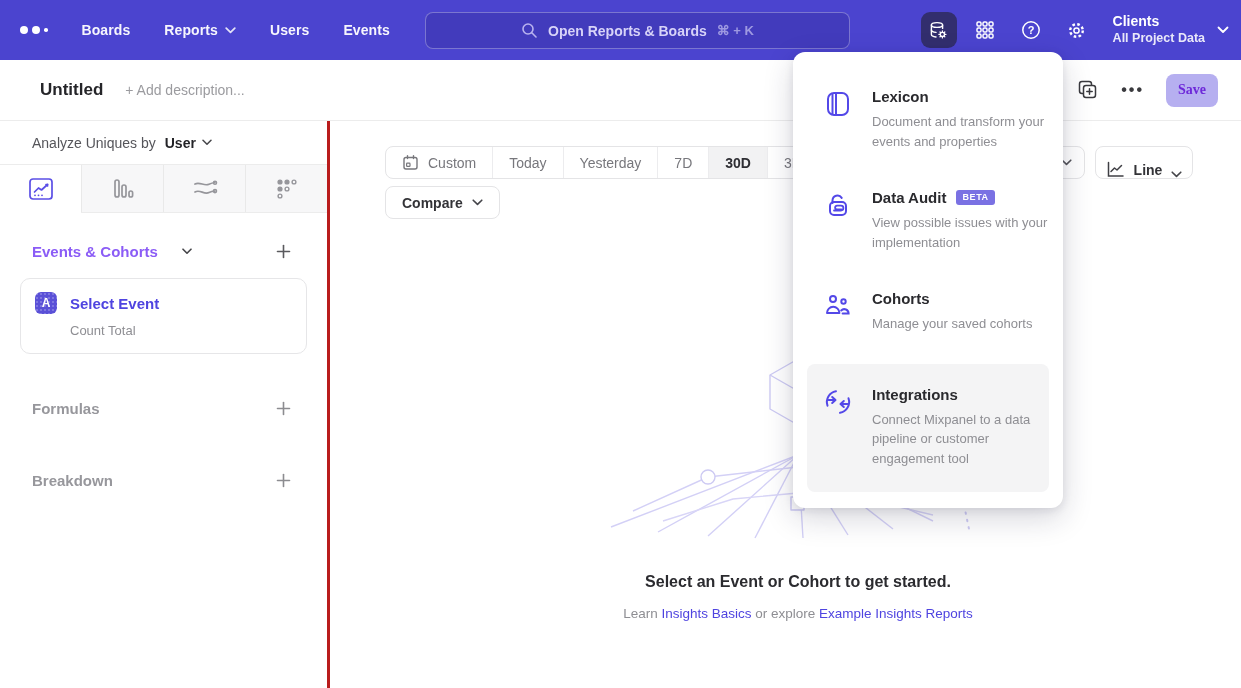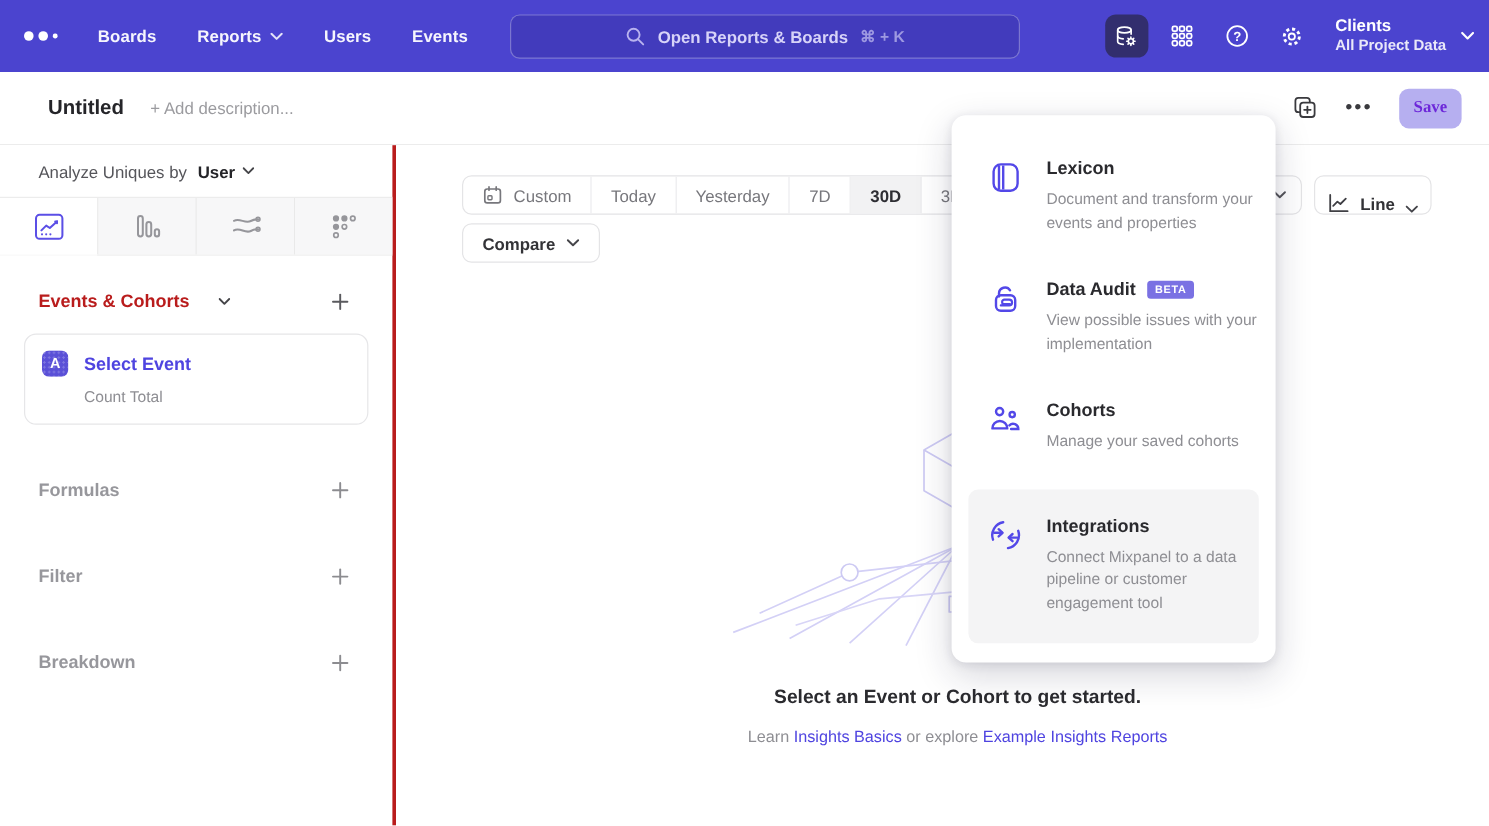--- a/index.html
+++ b/index.html
@@ -74,21 +74,21 @@
     background:#f7f7f8; border-right:1px solid #e9e9e9; cursor:pointer;
   }
   .chart-tab:last-child { border-right:none; }
   .chart-tab.selected { background:#ffffff; position:relative; }
   .chart-tab.selected::after { content:""; position:absolute; left:0; right:0; bottom:-1px; height:1px; background:#fff; }
   .sb-section-head {
     display:flex; align-items:center; justify-content:space-between;
     padding:0 34px 0 32px;
   }
   .sb-events-head { margin-top:28px; }
-  .sb-head-label { font-size:15px; font-weight:700; color:#b91c1c; display:flex; align-items:center; gap:24px; cursor:pointer; }
+  .sb-head-label { font-size:15px; font-weight:700; color:#8b5cf6; display:flex; align-items:center; gap:24px; cursor:pointer; }
   .sb-head-muted { font-size:15px; font-weight:700; color:#97979c; cursor:default; }
   .plus-btn { cursor:pointer; display:flex; align-items:center; justify-content:center; width:20px; height:20px; }
   .event-card {
     margin:17px 20px 0 20px; border:1px solid #e6e6e8; border-radius:10px;
     padding:13px 14px 15px 14px; cursor:pointer; background:#fff;
   }
   .event-card-row { display:flex; align-items:center; gap:13px; }
   .event-badge {
     width:22px; height:22px; border-radius:6px; background:#5a50d7; color:#fff;
     font-size:12px; font-weight:700; display:flex; align-items:center; justify-content:center;
@@ -132,21 +132,20 @@
   .empty-title { margin-top:34px; font-size:16px; font-weight:700; color:#2b2b2f; }
   .empty-links { margin-top:15px; font-size:13.5px; color:#8e8e93; }
   .empty-link { color:#4f44e0; font-weight:400; cursor:pointer; text-decoration:none; }
 
   
   .menu-panel {
     position:absolute; left:793px; top:52px; width:270px; z-index:50;
     background:#ffffff; border-radius:12px;
     box-shadow:0 10px 30px rgba(30,30,60,0.18), 0 2px 8px rgba(30,30,60,0.10);
     padding:24px 14px 16px 14px;
-    margin-top:44px;
   }
   .menu-item {
     display:flex; gap:17px; padding:12px 16px 14px 14px; border-radius:8px;
     cursor:pointer; align-items:flex-start;
   }
   .menu-item + .menu-item { margin-top:12px; }
   .menu-item.highlighted { background:#f4f4f5; padding-top:22px; padding-bottom:24px; margin-top:16px; }
   .menu-icon { width:34px; height:34px; flex:0 0 34px; display:flex; align-items:flex-start; justify-content:center; padding-top:2px; }
   .menu-title-row { display:flex; align-items:center; gap:10px; }
   .menu-title { font-size:15px; font-weight:700; color:#2a2a2e; }
@@ -347,29 +346,20 @@
 
   <div class="sb-section-head sb-formulas">
     <span class="sb-head-muted">Formulas</span>
     <span class="plus-btn">
       <svg width="15" height="15" viewBox="0 0 15 15">
           <line x1="7.5" y1="1.5" x2="7.5" y2="13.5" stroke="#8c8c90" stroke-width="1.6" stroke-linecap="round"></line>
           <line x1="1.5" y1="7.5" x2="13.5" y2="7.5" stroke="#8c8c90" stroke-width="1.6" stroke-linecap="round"></line>
         </svg>
     </span>
   </div>
-  <div class="sb-section-head sb-filter">
-    <span class="sb-head-muted">Filter</span>
-    <span class="plus-btn">
-      <svg width="15" height="15" viewBox="0 0 15 15">
-          <line x1="7.5" y1="1.5" x2="7.5" y2="13.5" stroke="#8c8c90" stroke-width="1.6" stroke-linecap="round"></line>
-          <line x1="1.5" y1="7.5" x2="13.5" y2="7.5" stroke="#8c8c90" stroke-width="1.6" stroke-linecap="round"></line>
-        </svg>
-    </span>
-  </div>
   <div class="sb-section-head sb-breakdown">
     <span class="sb-head-muted">Breakdown</span>
     <span class="plus-btn">
       <svg width="15" height="15" viewBox="0 0 15 15">
           <line x1="7.5" y1="1.5" x2="7.5" y2="13.5" stroke="#8c8c90" stroke-width="1.6" stroke-linecap="round"></line>
           <line x1="1.5" y1="7.5" x2="13.5" y2="7.5" stroke="#8c8c90" stroke-width="1.6" stroke-linecap="round"></line>
         </svg>
     </span>
   </div>
 </div>

